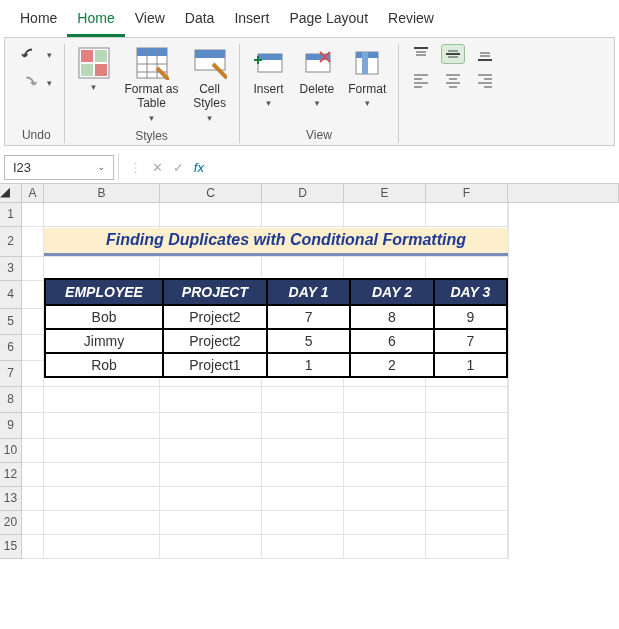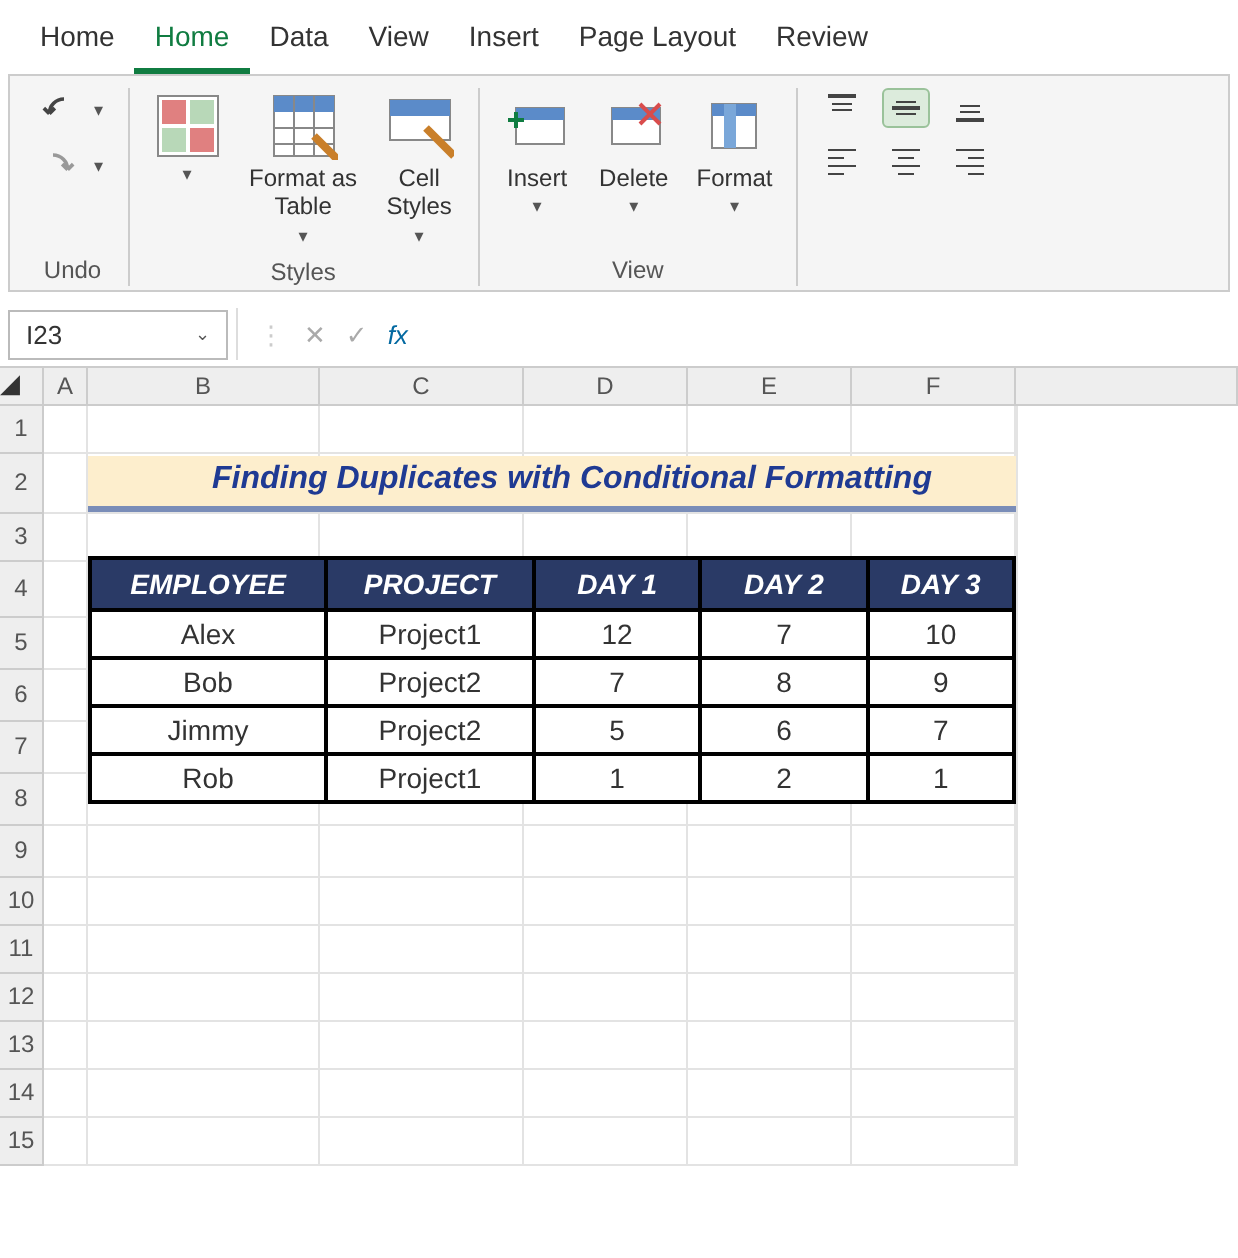--- a/index.html
+++ b/index.html
@@ -49,22 +49,22 @@
 .dtable { position: absolute; border-collapse: collapse; }
 .dtable th { background: #2a3a66; color: #fff; font-weight: bold; font-style: italic; border: 2px solid #000; padding: 4px 0; font-size: 14px; }
 .dtable td { border: 2px solid #000; text-align: center; padding: 3px 0; font-size: 14px; background: #fff; }
 </style>
 </head>
 <body>
 
 <div class="menubar">
     <div class="tab">Home</div>
     <div class="tab active">Home</div>
+    <div class="tab">View</div>
     <div class="tab">Data</div>
-    <div class="tab">View</div>
     <div class="tab">Insert</div>
     <div class="tab">Page Layout</div>
     <div class="tab">Review</div>
   </div>
 
 <div class="ribbon">
   <div class="rgroup">
     <div class="icons">
       <div class="undo-col">
         <div class="bigbtn" style="flex-direction:row;gap:4px">
@@ -355,32 +355,20 @@
           <div class="cell" style="width: 22px;"></div>
           <div class="cell" style="width: 116px;"></div>
           <div class="cell" style="width: 102px;"></div>
           <div class="cell" style="width: 82px;"></div>
           <div class="cell" style="width: 82px;"></div>
           <div class="cell" style="width: 82px;"></div>
           <div class="cell" style="flex: 1 1 0%;"></div>
         </div>
       </div>
       <div class="rowwrap">
-        <div class="rh" style="height: 24px;">11</div>
-        <div class="cellrow" style="height: 24px;">
-          <div class="cell" style="width: 22px;"></div>
-          <div class="cell" style="width: 116px;"></div>
-          <div class="cell" style="width: 102px;"></div>
-          <div class="cell" style="width: 82px;"></div>
-          <div class="cell" style="width: 82px;"></div>
-          <div class="cell" style="width: 82px;"></div>
-          <div class="cell" style="flex: 1 1 0%;"></div>
-        </div>
-      </div>
-      <div class="rowwrap">
         <div class="rh" style="height: 24px;">12</div>
         <div class="cellrow" style="height: 24px;">
           <div class="cell" style="width: 22px;"></div>
           <div class="cell" style="width: 116px;"></div>
           <div class="cell" style="width: 102px;"></div>
           <div class="cell" style="width: 82px;"></div>
           <div class="cell" style="width: 82px;"></div>
           <div class="cell" style="width: 82px;"></div>
           <div class="cell" style="flex: 1 1 0%;"></div>
         </div>
@@ -391,21 +379,21 @@
           <div class="cell" style="width: 22px;"></div>
           <div class="cell" style="width: 116px;"></div>
           <div class="cell" style="width: 102px;"></div>
           <div class="cell" style="width: 82px;"></div>
           <div class="cell" style="width: 82px;"></div>
           <div class="cell" style="width: 82px;"></div>
           <div class="cell" style="flex: 1 1 0%;"></div>
         </div>
       </div>
       <div class="rowwrap">
-        <div class="rh" style="height: 24px;">14</div>
+        <div class="rh" style="height: 24px;">20</div>
         <div class="cellrow" style="height: 24px;">
           <div class="cell" style="width: 22px;"></div>
           <div class="cell" style="width: 116px;"></div>
           <div class="cell" style="width: 102px;"></div>
           <div class="cell" style="width: 82px;"></div>
           <div class="cell" style="width: 82px;"></div>
           <div class="cell" style="width: 82px;"></div>
           <div class="cell" style="flex: 1 1 0%;"></div>
         </div>
       </div>
@@ -431,27 +419,20 @@
     <thead>
         <tr>
           <th style="width: 116px;">EMPLOYEE</th>
           <th style="width: 102px;">PROJECT</th>
           <th style="width: 82px;">DAY 1</th>
           <th style="width: 82px;">DAY 2</th>
           <th style="width: 72px;">DAY 3</th>
         </tr>
       </thead>
     <tbody>
-        <tr>
-          <td>Alex</td>
-          <td>Project1</td>
-          <td>12</td>
-          <td>7</td>
-          <td>10</td>
-        </tr>
         <tr>
           <td>Bob</td>
           <td>Project2</td>
           <td>7</td>
           <td>8</td>
           <td>9</td>
         </tr>
         <tr>
           <td>Jimmy</td>
           <td>Project2</td>

